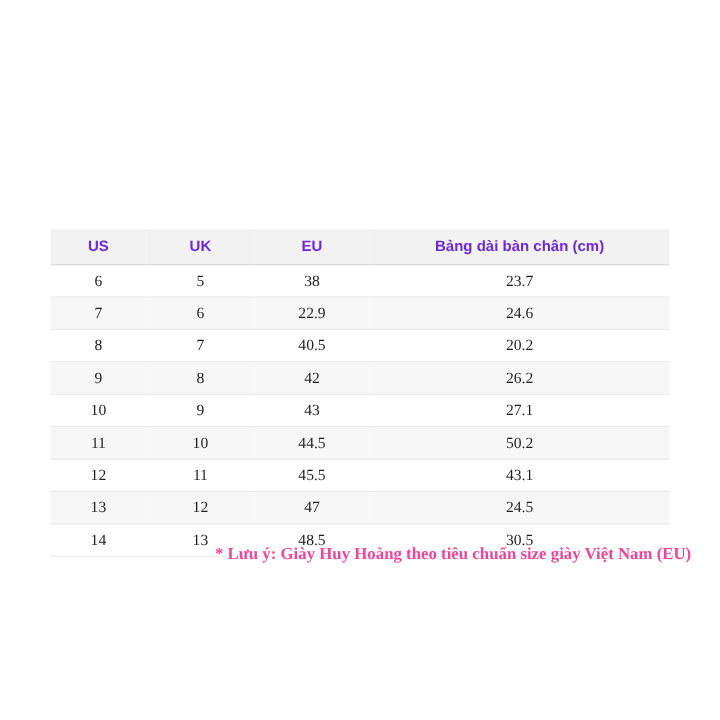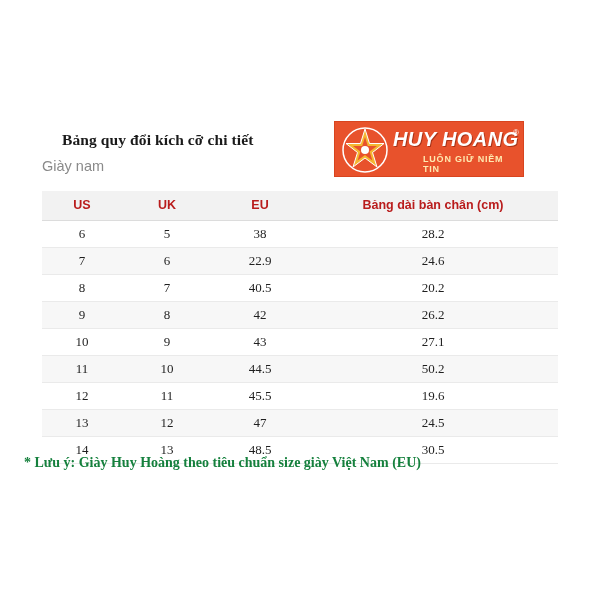--- a/index.html
+++ b/index.html
@@ -103,21 +103,21 @@
     left: 18px;
     top: 78px;
     width: 516px;
     border-collapse: collapse;
     table-layout: fixed;
   }
   table.size-table th {
     font-family: "Liberation Sans", sans-serif;
     font-weight: bold;
     font-size: 12.5px;
-    color: #b91c1c;
+    color: #6d28d9;
     padding: 7px 0 8px 0;
     text-align: center;
     background: #f2f2f2;
     border-bottom: 1px solid #dcdcdc;
   }
   table.size-table td {
     font-family: "Liberation Serif", serif;
     font-size: 13px;
     color: #1f1f1f;
     padding: 5px 0 5px 0;
@@ -129,51 +129,33 @@
   }
   .col-us { width: 80px; }
   .col-uk { width: 90px; }
   .col-eu { width: 96px; }
   .col-len { width: 250px; }
   .note {
     position: absolute;
     left: 0;
     top: 342px;
     width: 552px;
-    text-align: left;
+    text-align: right;
     font-family: "Liberation Serif", serif;
     font-weight: bold;
     font-size: 14px;
-    color: #15803d;
+    color: #ec4899;
   }
 </style>
 </head>
 <body>
 
 <div class="page">
   <div class="card">
 
-    <div class="head-row">
-      <div class="title">Bảng quy đổi kích cỡ chi tiết</div>
-      <div class="subtitle">Giày nam</div>
-
-      <div class="logo">
-        <span class="logo-star">
-          <svg width="48" height="48" viewBox="0 0 48 48">
-            <circle cx="24" cy="24" r="22" fill="#e8522c" stroke="#ffffff" stroke-width="1.5"></circle>
-            <polygon points="24,3 28.5,17.5 43,17.5 31.5,26.5 36,41 24,32 12,41 16.5,26.5 5,17.5 19.5,17.5" fill="#f5b731" stroke="#ffffff" stroke-width="1"></polygon>
-            <polygon points="24,11 26.8,20 36,20 28.6,25.6 31.4,34.6 24,29 16.6,34.6 19.4,25.6 12,20 21.2,20" fill="#e8522c"></polygon>
-            <circle cx="24" cy="24" r="4" fill="#ffffff"></circle>
-          </svg>
-        </span>
-        <span class="logo-text">HUY HOANG</span>
-        <span class="logo-reg">®</span>
-        <span class="logo-sub">LUÔN GIỮ NIỀM TIN</span>
-      </div>
-    </div>
 
     <table class="size-table">
       <colgroup>
         <col class="col-us">
           <col class="col-uk">
           <col class="col-eu">
           <col class="col-len">
       </colgroup>
       <thead>
         <tr>
@@ -181,21 +163,21 @@
           <th>UK</th>
           <th>EU</th>
           <th>Bảng dài bàn chân (cm)</th>
         </tr>
       </thead>
       <tbody>
         <tr>
           <td>6</td>
           <td>5</td>
           <td>38</td>
-          <td>28.2</td>
+          <td>23.7</td>
         </tr>
         <tr class="alt">
           <td>7</td>
           <td>6</td>
           <td>22.9</td>
           <td>24.6</td>
         </tr>
         <tr>
           <td>8</td>
           <td>7</td>
@@ -217,21 +199,21 @@
         <tr class="alt">
           <td>11</td>
           <td>10</td>
           <td>44.5</td>
           <td>50.2</td>
         </tr>
         <tr>
           <td>12</td>
           <td>11</td>
           <td>45.5</td>
-          <td>19.6</td>
+          <td>43.1</td>
         </tr>
         <tr class="alt">
           <td>13</td>
           <td>12</td>
           <td>47</td>
           <td>24.5</td>
         </tr>
         <tr>
           <td>14</td>
           <td>13</td>

